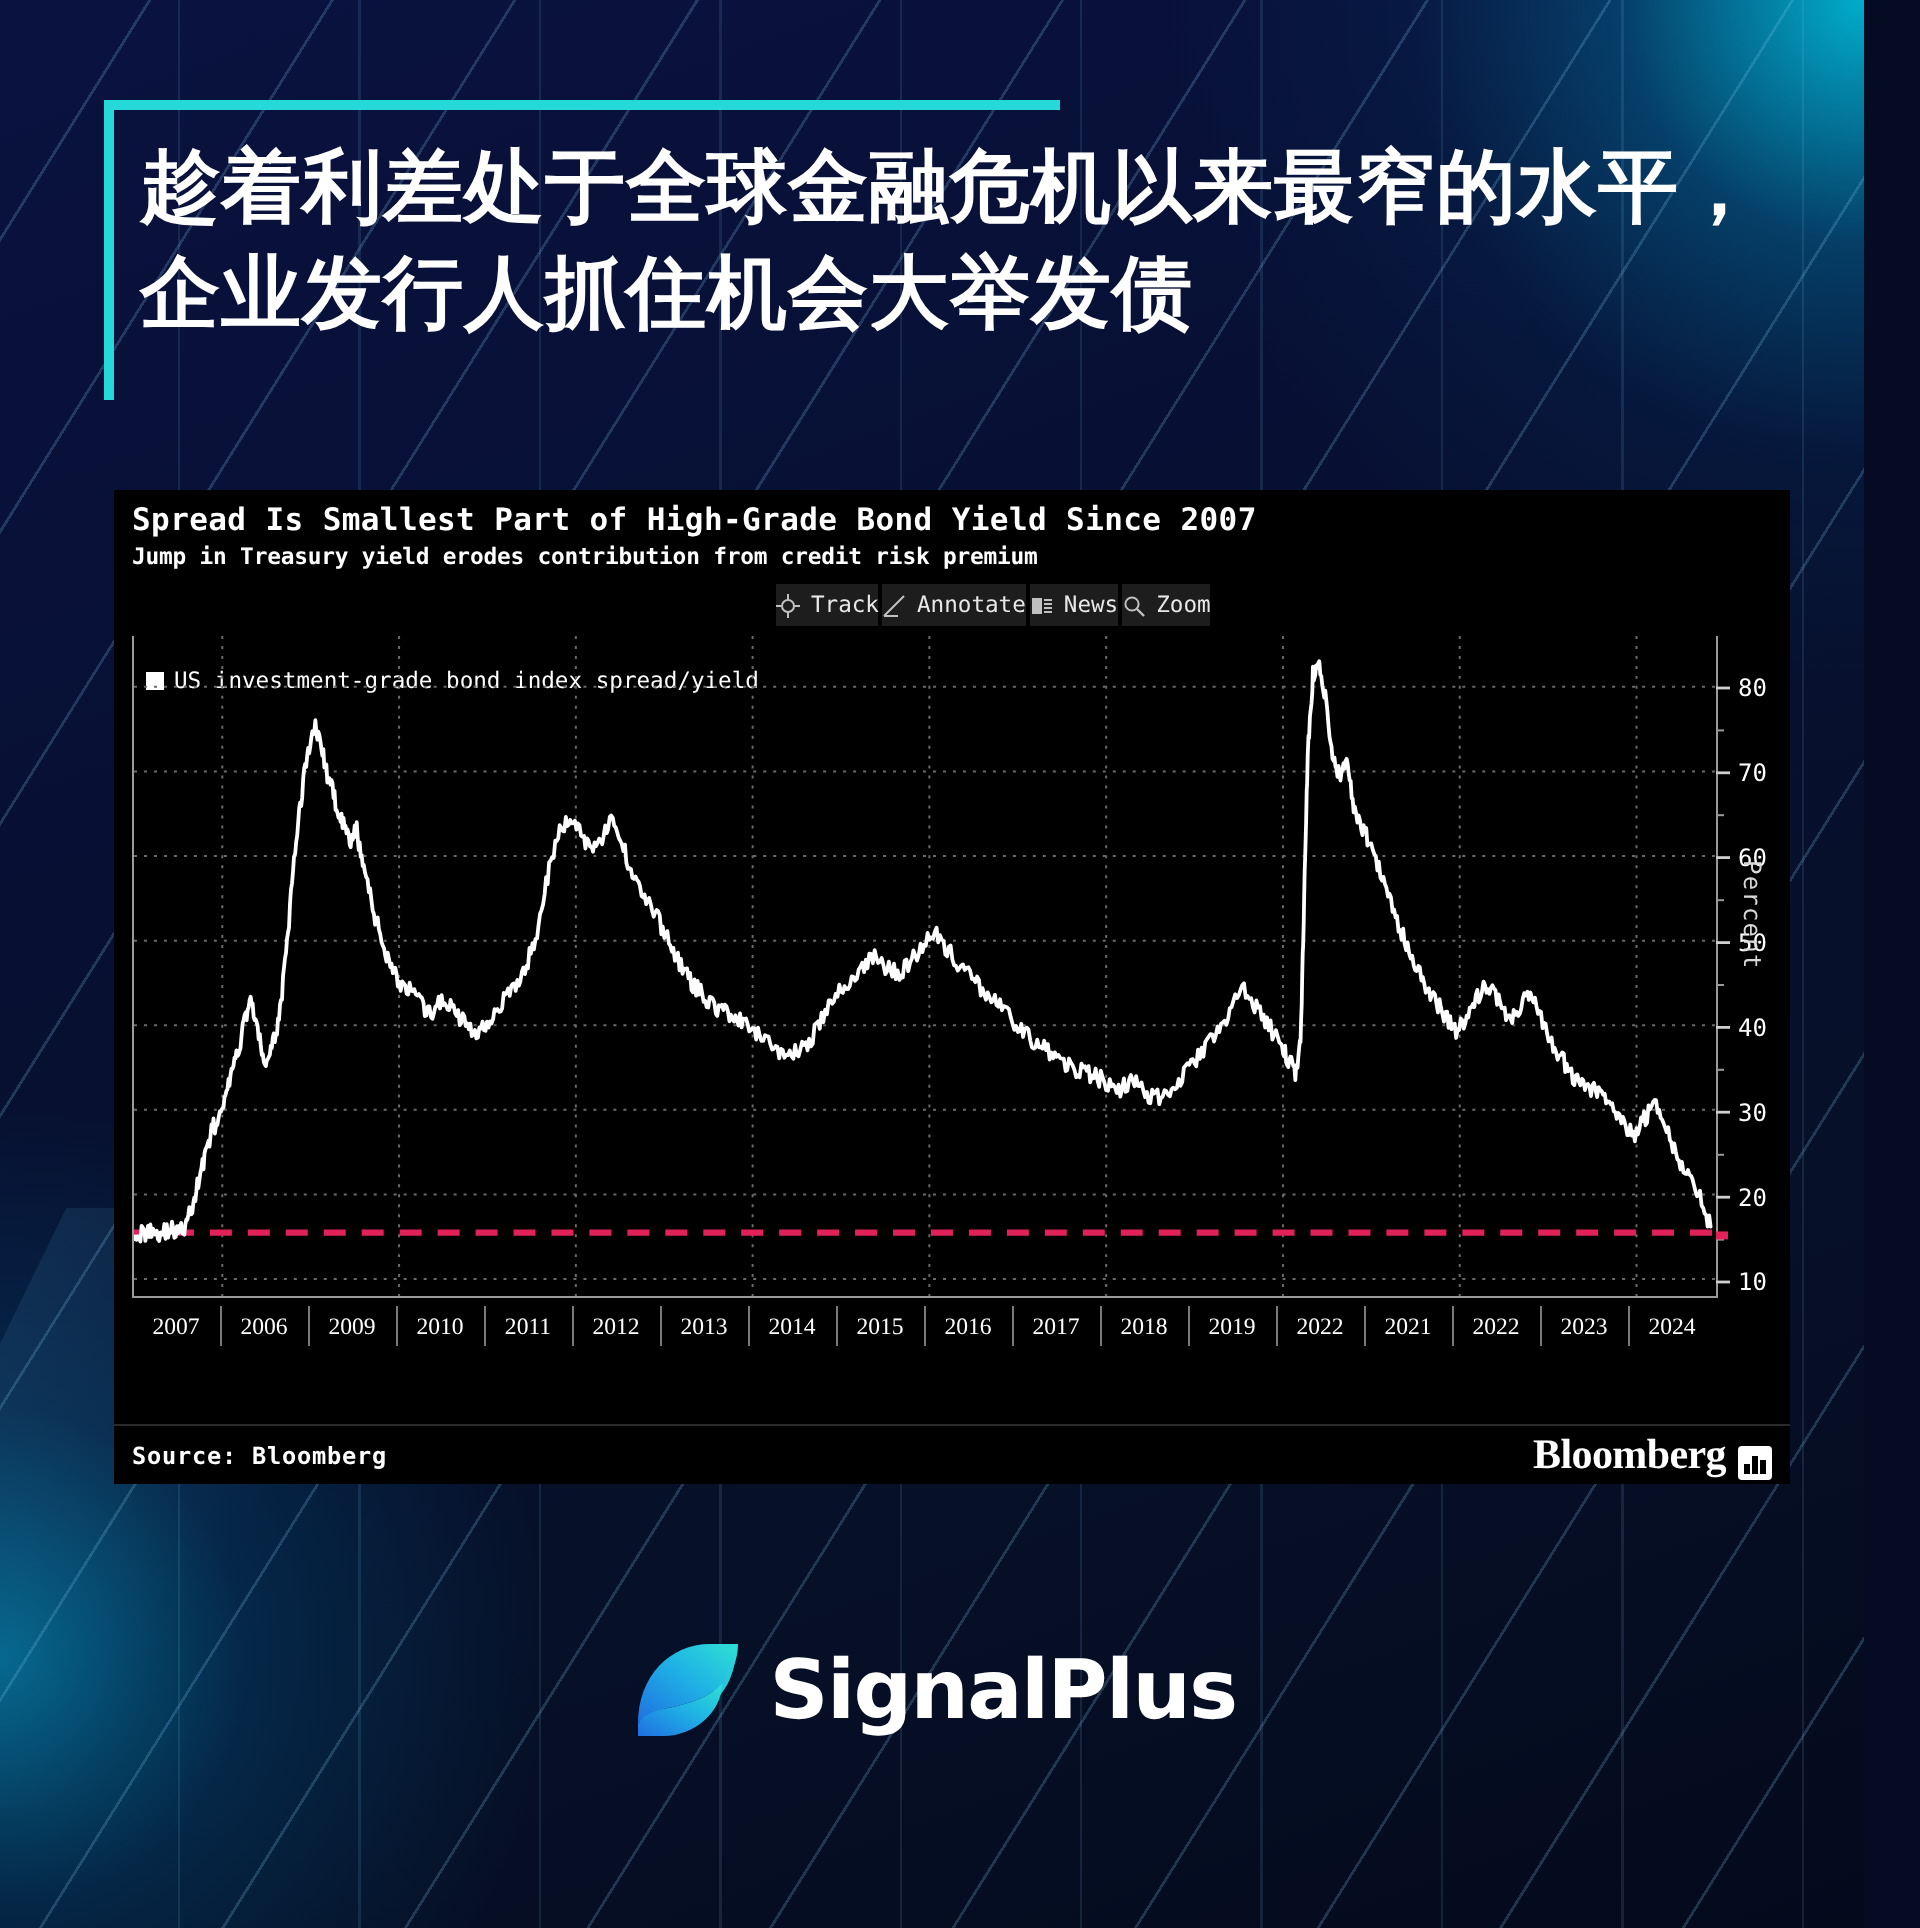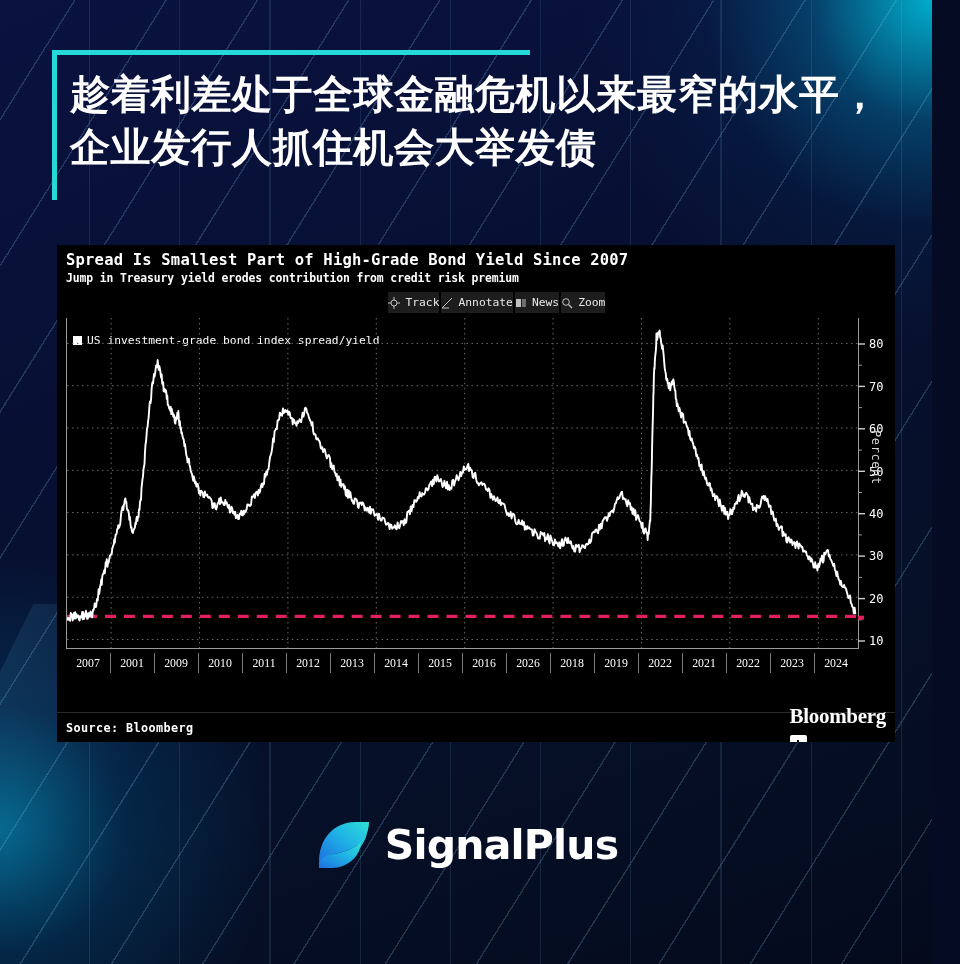--- a/index.html
+++ b/index.html
@@ -151,21 +151,21 @@
     position: absolute; left: 0; right: 0; bottom: 0;
     height: 30px;
     border-top: 1px solid #2a2a2a;
     display: flex; align-items: center; justify-content: space-between;
     padding: 0 9px;
   }
   .source {
     font-size: 11.8px; font-weight: bold; letter-spacing: 0.4px;
   }
   .bb-logo {
-    display: flex; align-items: flex-start; gap: 6px; flex-direction: column;
+    display: flex; align-items: flex-end; gap: 6px;
   }
   .bb-word {
     font-family: "Liberation Serif", "DejaVu Serif", serif;
     font-size: 21px; font-weight: bold; letter-spacing: -0.3px;
   }
   .bb-mark {
     width: 17px; height: 17px; background: #ffffff;
     border-radius: 2px; position: relative;
     display: inline-flex; align-items: flex-end; justify-content: center; gap: 1.5px;
     padding: 0 2px 3px 2px;
@@ -296,30 +296,30 @@
           <line x1="0" y1="132.1" x2="4" y2="132.1" stroke="#9a9a9a" stroke-width="1"></line>
           <line x1="0" y1="89.6" x2="4" y2="89.6" stroke="#9a9a9a" stroke-width="1"></line>
           <line x1="0" y1="47.2" x2="4" y2="47.2" stroke="#9a9a9a" stroke-width="1"></line>
           <line x1="0" y1="299.7" x2="6" y2="299.7" stroke="#e0215a" stroke-width="4"></line>
         </svg>
     </div>
     <div class="ylabel">Percent</div>
 
     <div class="xaxis" id="xaxis">
         <div class="xtick">2007</div>
-        <div class="xtick">2001</div>
+        <div class="xtick">2006</div>
         <div class="xtick">2009</div>
         <div class="xtick">2010</div>
         <div class="xtick">2011</div>
         <div class="xtick">2012</div>
         <div class="xtick">2013</div>
         <div class="xtick">2014</div>
         <div class="xtick">2015</div>
         <div class="xtick">2016</div>
-        <div class="xtick">2026</div>
+        <div class="xtick">2017</div>
         <div class="xtick">2018</div>
         <div class="xtick">2019</div>
         <div class="xtick">2022</div>
         <div class="xtick">2021</div>
         <div class="xtick">2022</div>
         <div class="xtick">2023</div>
         <div class="xtick">2024</div>
       </div>
 
     <div class="footer">

